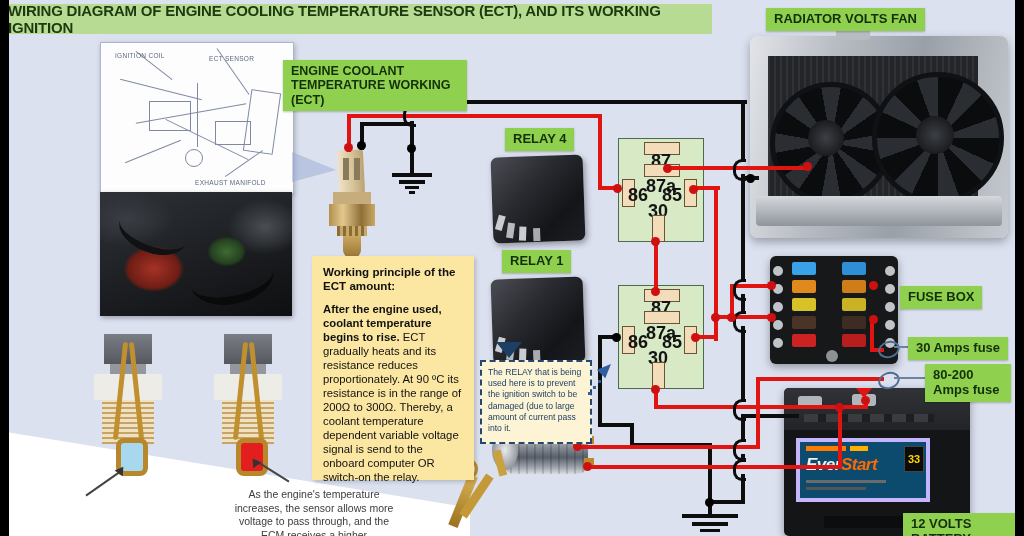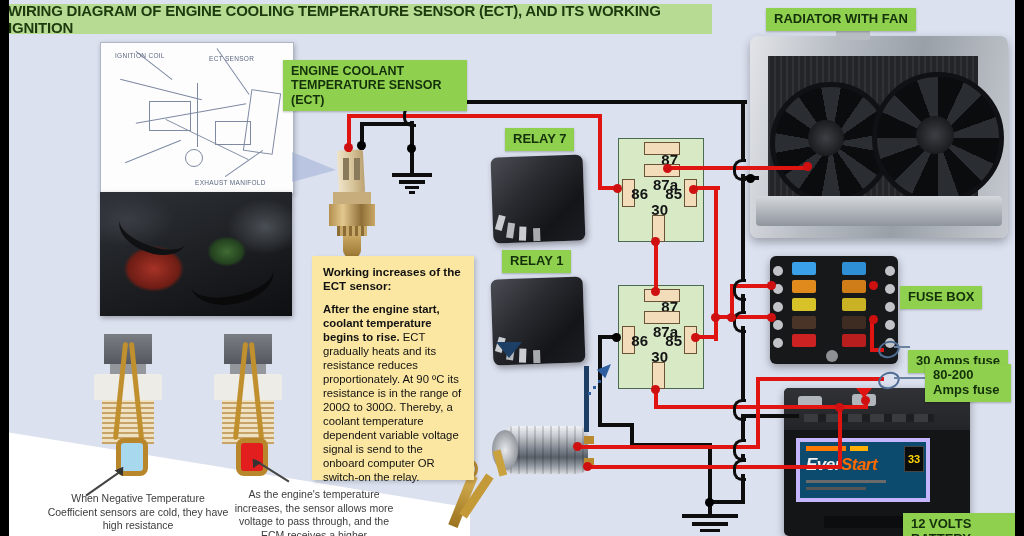--- a/index.html
+++ b/index.html
@@ -16,21 +16,21 @@
   
   .glabel{position:absolute;background:#8fd14f;color:#14300a;font-weight:bold;font-size:13px;
           padding:4px 8px;z-index:8;line-height:1.15;box-shadow:0 1px 2px rgba(0,0,0,.25);}
   .titlebar{position:absolute;left:8px;top:4px;width:704px;height:30px;background:#b7db92;
             color:#1c3a0e;font-weight:bold;font-size:15px;display:flex;align-items:center;
             justify-content:center;z-index:8;letter-spacing:-0.2px;}
   
   .relayblock{position:absolute;width:84px;height:102px;background:#d8e9c6;border:1.5px solid #4a6b52;z-index:4;}
   .pinH{position:absolute;width:34px;height:11px;background:#f3dcba;border:1px solid #6a5236;z-index:5;}
   .pinV{position:absolute;width:11px;height:26px;background:#f3dcba;border:1px solid #6a5236;z-index:5;}
-  .pinlbl{position:absolute;font-weight:bold;font-size:15px;color:#141414;z-index:5;width:34px;text-align:right;}
+  .pinlbl{position:absolute;font-weight:bold;font-size:18px;color:#141414;z-index:5;width:34px;text-align:center;}
   
   .ybox{position:absolute;left:312px;top:256px;width:162px;height:224px;background:#fbe7a2;
         z-index:8;padding:9px 11px;box-sizing:border-box;font-size:11.3px;line-height:1.24;color:#111;
         box-shadow:2px 2px 4px rgba(0,0,0,.18);}
   .nbox{position:absolute;left:480px;top:360px;width:112px;height:84px;background:#fdf4d5;
         border:2px dashed #24476e;z-index:8;padding:5px 6px;box-sizing:border-box;
         font-size:8.6px;line-height:1.3;color:#1d3f66;}
   .smalltext{position:absolute;z-index:8;color:#3c3c3c;font-size:10.5px;line-height:1.3;text-align:center;}
   .floop{position:absolute;width:18px;height:13px;border:2px solid #4f6d92;border-radius:50%;
          background:transparent;z-index:7;transform:rotate(-18deg);}
@@ -328,41 +328,43 @@
     <div class="abs" style="left:42px;top:10px;width:5px;height:98px;background:#c08f2e;border-radius:3px;transform:rotate(-6deg);"></div>
     <div class="abs" style="left:24px;top:106px;width:22px;height:28px;border:5px solid #b8872c;border-radius:8px;background:#e31e1e;"></div>
   </div>
 
   <div class="arrline" style="left:82px;top:482px;width:44px;transform:rotate(-35deg);"></div>
   <div class="arrhead" style="left:116px;top:466px;transform:rotate(35deg);"></div>
   <div class="arrline" style="left:252px;top:470px;width:40px;transform:rotate(32deg);"></div>
   <div class="arrhead" style="left:250px;top:458px;transform:rotate(-35deg);"></div>
 
   <div class="ybox">
-    <div style="font-weight:bold;font-size:11.6px;margin-bottom:8px;">Working increases of the ECT sensor:</div>
+    <div style="font-weight:bold;font-size:11.6px;margin-bottom:8px;">Working principle of the ECT amount:</div>
     <div>
-      <span style="font-weight:bold;">After the engine start, coolant temperature begins to rise.</span>
+      <span style="font-weight:bold;">After the engine used, coolant temperature begins to rise.</span>
       <span>ECT gradually heats and its resistance reduces proportionately. At 90 ºC its resistance is in the range of 200Ω to 300Ω. Thereby, a coolant temperature dependent variable voltage signal is send to the onboard computer OR switch-on the relay.</span>
     </div>
   </div>
 
   <div class="tri-down" style="left:496px;top:342px;"></div>
+  <div class="nbox">
+    <span>The RELAY that is being used here is to prevent the ignition switch to be damaged (due to large amount of current pass into it.</span>
+  </div>
   <div class="navybar" style="left:584px;top:366px;width:5px;height:66px;"></div>
   <div class="bluedot" style="left:588px;top:392px;"></div>
   <div class="bluedot" style="left:593px;top:386px;"></div>
   <div class="bluedot" style="left:598px;top:380px;"></div>
   <div class="tri-ne" style="left:600px;top:362px;"></div>
 
-  <div class="smalltext" style="left:46px;top:492px;width:184px;">When Negative Temperature Coefficient sensors are cold, they have high resistance</div>
   <div class="smalltext" style="left:226px;top:488px;width:176px;">As the engine's temperature increases, the sensor allows more voltage to pass through, and the ECM receives a higher</div>
 
-  <div class="glabel" style="left:766px;top:8px;">RADIATOR WITH FAN</div>
-  <div class="glabel" style="left:283px;top:60px;width:168px;font-size:12.5px;">ENGINE COOLANT TEMPERATURE SENSOR (ECT)</div>
-  <div class="glabel" style="left:505px;top:128px;">RELAY 7</div>
+  <div class="glabel" style="left:766px;top:8px;">RADIATOR VOLTS FAN</div>
+  <div class="glabel" style="left:283px;top:60px;width:168px;font-size:12.5px;">ENGINE COOLANT TEMPERATURE WORKING (ECT)</div>
+  <div class="glabel" style="left:505px;top:128px;">RELAY 4</div>
   <div class="glabel" style="left:502px;top:250px;">RELAY 1</div>
   <div class="glabel" style="left:900px;top:286px;">FUSE BOX</div>
-  <div class="glabel" style="left:908px;top:350px;">30 Amps fuse</div>
+  <div class="glabel" style="left:908px;top:337px;">30 Amps fuse</div>
   <div class="glabel" style="left:925px;top:364px;width:70px;">80-200 Amps fuse</div>
   <div class="glabel" style="left:903px;top:513px;font-size:13px;">12 VOLTS BATTERY</div>
 
   <div class="edgebar" style="left:0;"></div>
   <div class="edgebar" style="left:1015px;"></div>
 </div>
 
 </body></html>

